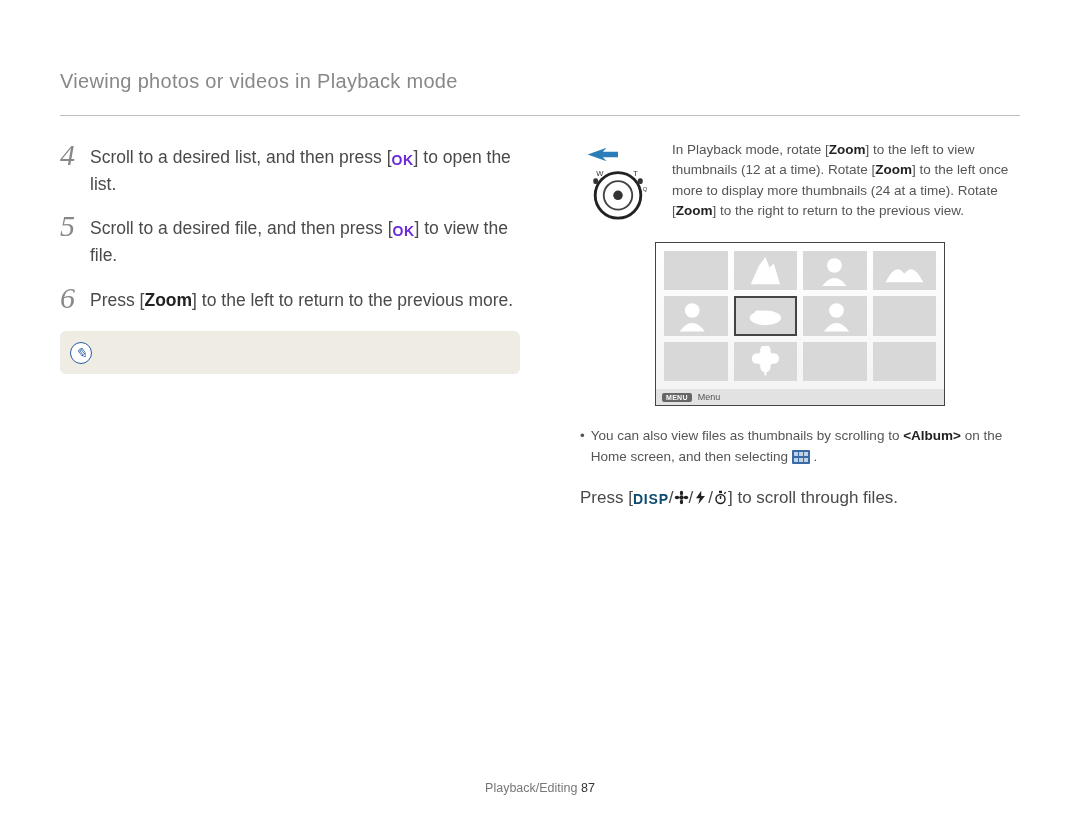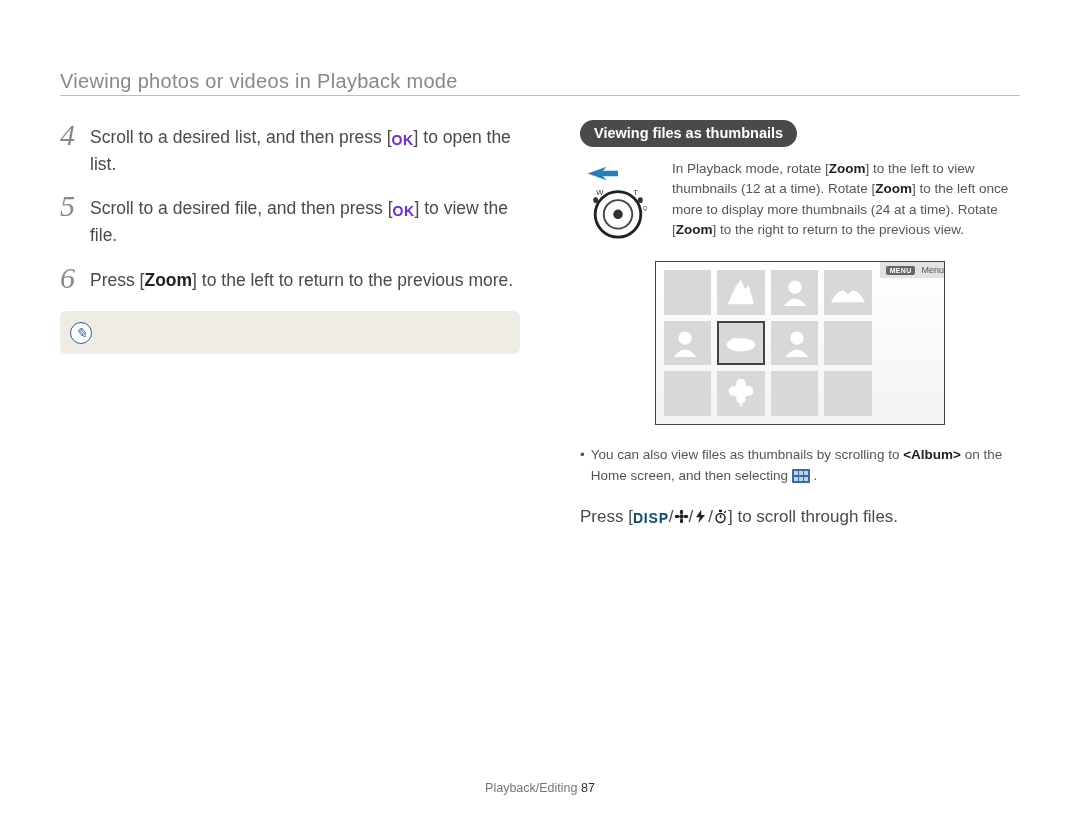--- a/index.html
+++ b/index.html
@@ -16,21 +16,21 @@
     width: 1080px;
     height: 815px;
     box-sizing: border-box;
     padding: 70px 60px 0 60px;
   }
   .header {
     font-size: 20px;
     font-weight: 300;
     color: #888;
     letter-spacing: 0.3px;
-    margin-bottom: 2px;
+    margin-bottom: 22px;
   }
   .hr {
     border: none;
     border-top: 1px solid #bdbdbd;
     margin: 0 0 24px 0;
   }
   .columns {
     display: flex;
     gap: 60px;
   }
@@ -136,21 +136,21 @@
   }
 
   .thumb-panel {
     width: 290px;
     height: 164px;
     border: 1px solid #444;
     background: linear-gradient(#fff, #f3f3f3);
     margin: 0 auto 20px auto;
     box-sizing: border-box;
     display: flex;
-    flex-direction: row;
+    flex-direction: column;
   }
   .thumb-grid {
     flex: 1;
     display: grid;
     grid-template-columns: repeat(4, 1fr);
     grid-template-rows: repeat(3, 1fr);
     gap: 6px;
     padding: 8px;
   }
   .thumb {
@@ -269,21 +269,20 @@
           <span>Press [</span><span class="zoom-bold">Zoom</span><span>] to the left to return to the previous more.</span>
         </div>
       </div>
 
       <div class="note-box">
         <div class="note-icon">✎</div>
       </div>
     </div>
 
     <div class="col-right">
-      <div class="pill">Viewing files as thumbnails</div>
 
       <div class="rt-row">
         <div class="dial-wrap">
           <svg class="dial-svg" viewBox="0 0 80 90" width="76" height="86">
 
             <path d="M8 15 L28 8 L24 12 L40 12 L40 18 L24 18 L28 22 Z" fill="#2a7db8"></path>
 
             <text x="17" y="38" font-size="8" fill="#333">W</text>
             <text x="56" y="38" font-size="8" fill="#333">T</text>
             <text x="66" y="53" font-size="6" fill="#333">Q</text>

